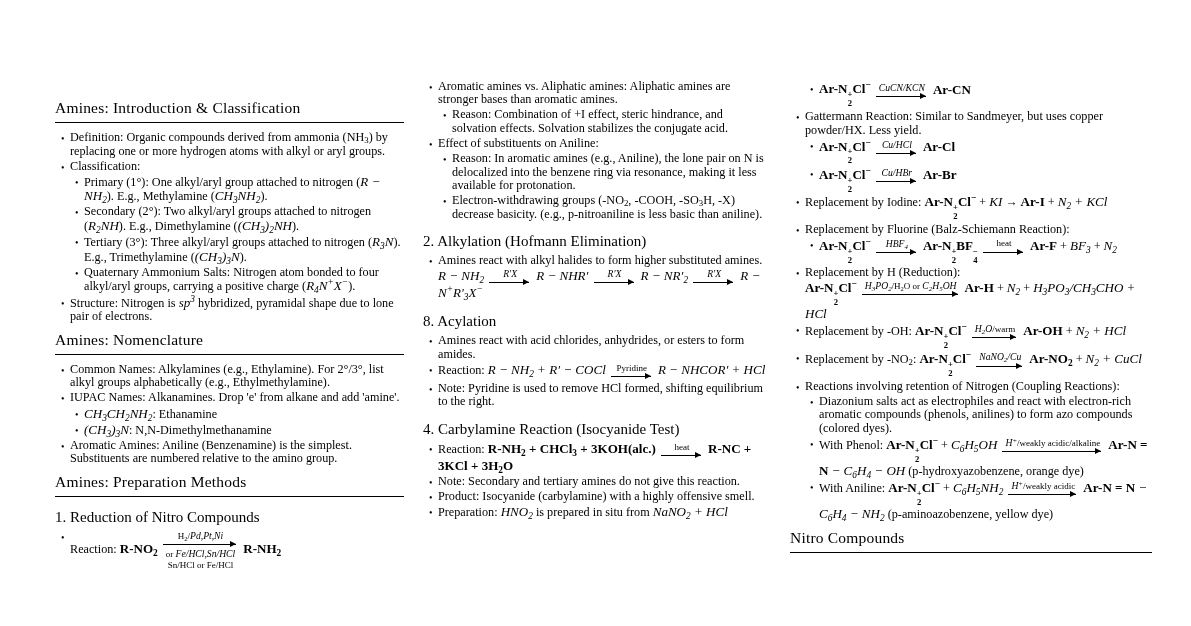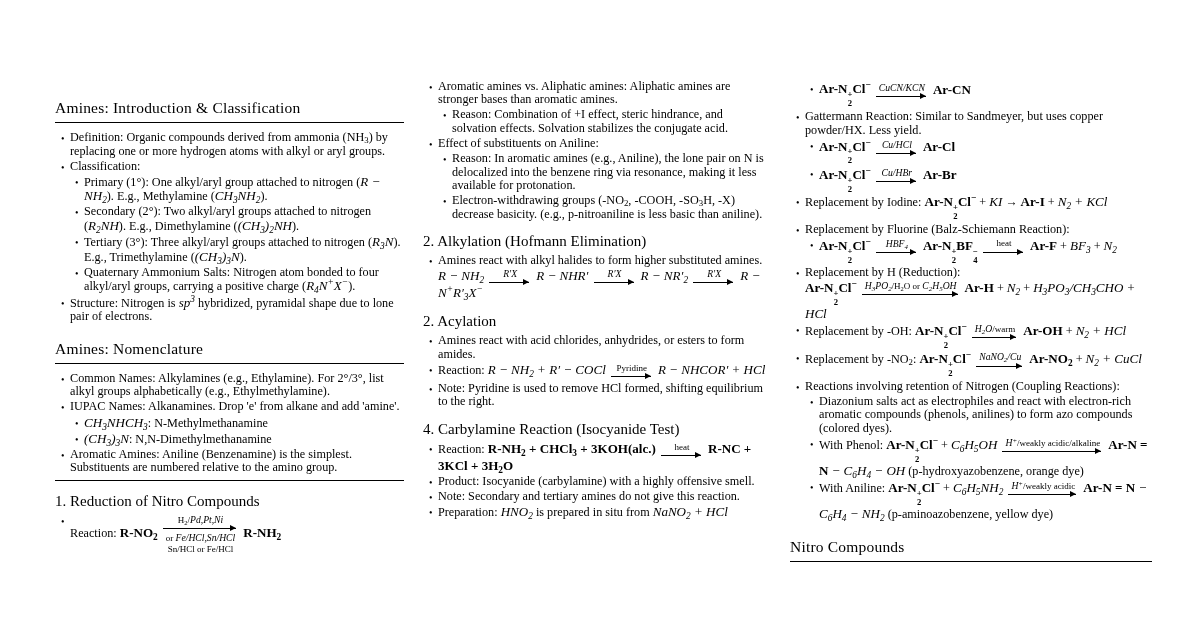--- a/index.html
+++ b/index.html
@@ -5,21 +5,21 @@
   html,body{margin:0;padding:0;background:#ffffff;}
   .page{
     position:relative;width:1191px;height:626px;background:#ffffff;overflow:hidden;
     font-family:"Liberation Serif","DejaVu Serif",serif;color:#000;
   }
   .col{position:absolute;}
   #col0{left:55px;top:86px;width:349px;}
   #col1{left:423px;top:78px;width:346px;}
   #col2{left:790px;top:80px;width:362px;}
 
-  .heading{font-size:15.5px;line-height:19px;margin-top:15px;letter-spacing:0.2px;}
+  .heading{font-size:15.5px;line-height:19px;margin-top:6px;letter-spacing:0.2px;}
   .col > .heading:first-child{margin-top:12px;font-family:Liberation Serif, serif;}
   .hrule{height:0;border-top:1.4px solid #000;margin:5px 0 8px 0;}
   .numbered{font-size:15px;line-height:16px;margin:12px 0 5px 0;}
   .bullet{font-size:12.2px;line-height:13.6px;position:relative;margin:1.5px 0;}
   .lv1{padding-left:15px;}
   .lv2{padding-left:29px;}
   .lv1::before,.lv2::before{content:'\2022';position:absolute;font-size:10px;top:1px;}
   .lv1::before{left:6px;}
   .lv2::before{left:20px;}
 
@@ -47,23 +47,24 @@
       <div class="bullet lv1">Classification:</div>
       <div class="bullet lv2">Primary (1°): One alkyl/aryl group attached to nitrogen (<span class="m">R − NH<sub>2</sub></span>). E.g., Methylamine (<span class="m">CH<sub>3</sub>NH<sub>2</sub></span>).</div>
       <div class="bullet lv2">Secondary (2°): Two alkyl/aryl groups attached to nitrogen (<span class="m">R<sub>2</sub>NH</span>). E.g., Dimethylamine (<span class="m">(CH<sub>3</sub>)<sub>2</sub>NH</span>).</div>
       <div class="bullet lv2">Tertiary (3°): Three alkyl/aryl groups attached to nitrogen (<span class="m">R<sub>3</sub>N</span>). E.g., Trimethylamine (<span class="m">(CH<sub>3</sub>)<sub>3</sub>N</span>).</div>
       <div class="bullet lv2">Quaternary Ammonium Salts: Nitrogen atom bonded to four alkyl/aryl groups, carrying a positive charge (<span class="m">R<sub>4</sub>N<sup>+</sup>X<sup>−</sup></span>).</div>
       <div class="bullet lv1">Structure: Nitrogen is <span class="m">sp<sup>3</sup></span> hybridized, pyramidal shape due to lone pair of electrons.</div>
       <div class="heading">Amines: Nomenclature</div>
       <div class="hrule"></div>
       <div class="bullet lv1">Common Names: Alkylamines (e.g., Ethylamine). For 2°/3°, list alkyl groups alphabetically (e.g., Ethylmethylamine).</div>
       <div class="bullet lv1">IUPAC Names: Alkanamines. Drop 'e' from alkane and add 'amine'.</div>
-      <div class="bullet lv2"><span class="m">CH<sub>3</sub>NHCH<sub>3</sub></span>: N-Methylmethanamine</div>
+      <div class="bullet lv2"><span class="m">CH<sub>3</sub>CH<sub>2</sub>NH<sub>2</sub></span>: Ethanamine</div>
       <div class="bullet lv2"><span class="m">(CH<sub>3</sub>)<sub>3</sub>N</span>: N,N-Dimethylmethanamine</div>
       <div class="bullet lv1">Aromatic Amines: Aniline (Benzenamine) is the simplest. Substituents are numbered relative to the amino group.</div>
+      <div class="heading">Amines: Preparation Methods</div>
       <div class="hrule"></div>
       <div class="numbered">1. Reduction of Nitro Compounds</div>
       <div class="bullet lv1">Reaction: <span class="mr">R-NO<sub>2</sub></span> <span class="rxn">
           <span class="rlbl">H<sub>2</sub>/<span class="m">Pd,Pt,Ni</span></span>
           <span class="rarrow"></span>
           <span class="rlbl">or <span class="m">Fe/HCl,Sn/HCl</span></span>
           <span class="rlbl">Sn/HCl or Fe/HCl</span>
         </span> <span class="mr">R-NH<sub>2</sub></span></div>
     </div>
   <div class="col" id="col1">
@@ -76,34 +77,34 @@
       <div class="bullet lv1">Amines react with alkyl halides to form higher substituted amines. <span class="m">R − NH<sub>2</sub></span> <span class="rxn">
           <span class="rlbl"><span class="m">R′X</span></span>
           <span class="rarrow"></span>
         </span> <span class="m">R − NHR′</span> <span class="rxn">
           <span class="rlbl"><span class="m">R′X</span></span>
           <span class="rarrow"></span>
         </span> <span class="m">R − NR′<sub>2</sub></span> <span class="rxn">
           <span class="rlbl"><span class="m">R′X</span></span>
           <span class="rarrow"></span>
         </span> <span class="m">R − N<sup>+</sup>R′<sub>3</sub>X<sup>−</sup></span></div>
-      <div class="numbered">2. Acylation</div>
+      <div class="numbered">8. Acylation</div>
       <div class="bullet lv1">Amines react with acid chlorides, anhydrides, or esters to form amides.</div>
       <div class="bullet lv1">Reaction: <span class="m">R − NH<sub>2</sub> + R′ − COCl</span> <span class="rxn">
           <span class="rlbl">Pyridine</span>
           <span class="rarrow"></span>
         </span> <span class="m">R − NHCOR′ + HCl</span></div>
       <div class="bullet lv1">Note: Pyridine is used to remove HCl formed, shifting equilibrium to the right.</div>
       <div class="numbered">4. Carbylamine Reaction (Isocyanide Test)</div>
       <div class="bullet lv1">Reaction: <span class="mr">R-NH<sub>2</sub> + CHCl<sub>3</sub> + 3KOH(alc.)</span> <span class="rxn">
           <span class="rlbl">heat</span>
           <span class="rarrow"></span>
         </span> <span class="mr">R-NC + 3KCl + 3H<sub>2</sub>O</span></div>
+      <div class="bullet lv1">Note: Secondary and tertiary amines do not give this reaction.</div>
       <div class="bullet lv1">Product: Isocyanide (carbylamine) with a highly offensive smell.</div>
-      <div class="bullet lv1">Note: Secondary and tertiary amines do not give this reaction.</div>
       <div class="bullet lv1">Preparation: <span class="m">HNO<sub>2</sub></span> is prepared in situ from <span class="m">NaNO<sub>2</sub> + HCl</span></div>
     </div>
   <div class="col" id="col2">
       <div class="bullet lv2"><span class="mr">Ar-N<span class="ud">
             <span>+</span>
             <span>2</span>
           </span>Cl<sup>−</sup></span> <span class="rxn">
           <span class="rlbl"><span class="m">CuCN/KCN</span></span>
           <span class="rarrow"></span>
         </span> <span class="mr">Ar-CN</span></div>

